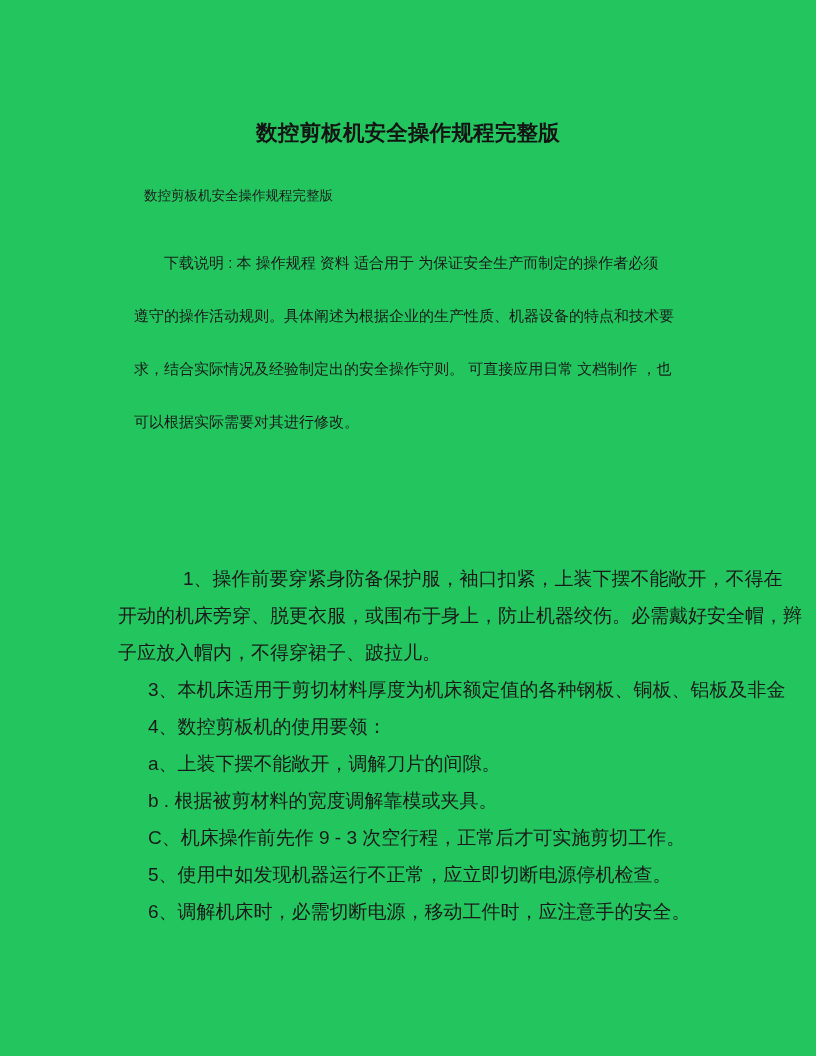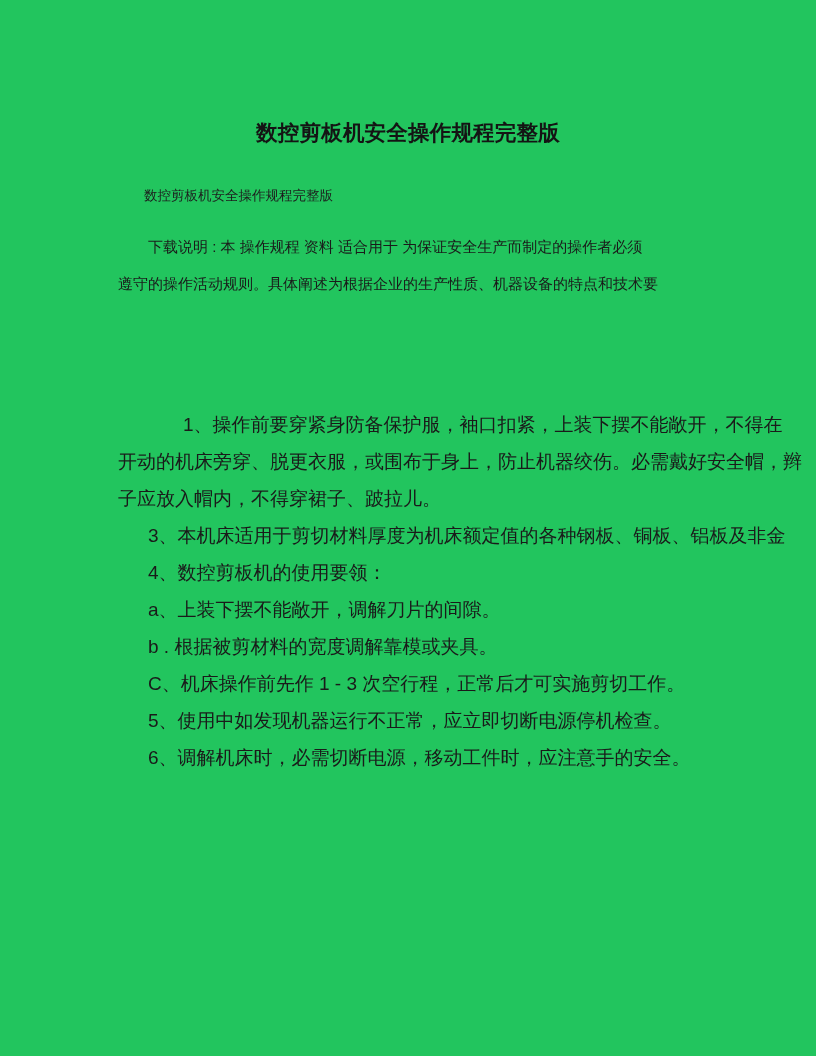--- a/index.html
+++ b/index.html
@@ -63,21 +63,21 @@
   .desc-block {
     font-family: "Liberation Sans", "DejaVu Sans", sans-serif;
     font-size: 15px;
     line-height: 37px;
     color: #1a1a1a;
     margin: 0;
     padding: 0;
   }
   .desc-line {
     white-space: nowrap;
-    margin: 0;
+    margin: 16px;
     padding: 0;
   }
   .desc-line.first { padding-left: 30px; }
 
   .gap-block { height: 104px; }
 
   
   .content-block {
     font-family: "Liberation Sans", "DejaVu Sans", sans-serif;
     font-size: 19px;
@@ -103,40 +103,42 @@
 
     <div class="spacer-after-title"></div>
 
     <p class="doc-subtitle">数控剪板机安全操作规程完整版</p>
 
     <div class="spacer-after-subtitle"></div>
 
     <div class="desc-block">
       <p class="desc-line first">下载说明 : 本 操作规程 资料 适合用于 为保证安全生产而制定的操作者必须</p>
       <p class="desc-line">遵守的操作活动规则。具体阐述为根据企业的生产性质、机器设备的特点和技术要</p>
+      <p class="desc-line">求，结合实际情况及经验制定出的安全操作守则。 可直接应用日常 文档制作 ，也</p>
+      <p class="desc-line">可以根据实际需要对其进行修改。</p>
     </div>
 
     <div class="gap-block"></div>
 
     <div class="content-block">
 
       <p class="c-line ind-deep">1、操作前要穿紧身防备保护服，袖口扣紧，上装下摆不能敞开，不得在</p>
       <p class="c-line ind-none">开动的机床旁穿、脱更衣服，或围布于身上，防止机器绞伤。必需戴好安全帽，辫</p>
       <p class="c-line ind-none">子应放入帽内，不得穿裙子、跛拉儿。</p>
 
 
       <p class="c-line ind-std">3、本机床适用于剪切材料厚度为机床额定值的各种钢板、铜板、铝板及非金</p>
 
       <p class="c-line ind-std">4、数控剪板机的使用要领：</p>
 
       <p class="c-line ind-std">a、上装下摆不能敞开，调解刀片的间隙。</p>
 
       <p class="c-line ind-std">b . 根据被剪材料的宽度调解靠模或夹具。</p>
 
-      <p class="c-line ind-std">C、机床操作前先作 1 - 3 次空行程，正常后才可实施剪切工作。</p>
+      <p class="c-line ind-std">C、机床操作前先作 9 - 3 次空行程，正常后才可实施剪切工作。</p>
 
       <p class="c-line ind-std">5、使用中如发现机器运行不正常，应立即切断电源停机检查。</p>
 
       <p class="c-line ind-std">6、调解机床时，必需切断电源，移动工件时，应注意手的安全。</p>
 
     </div>
 
   </div>
 </div>
 

